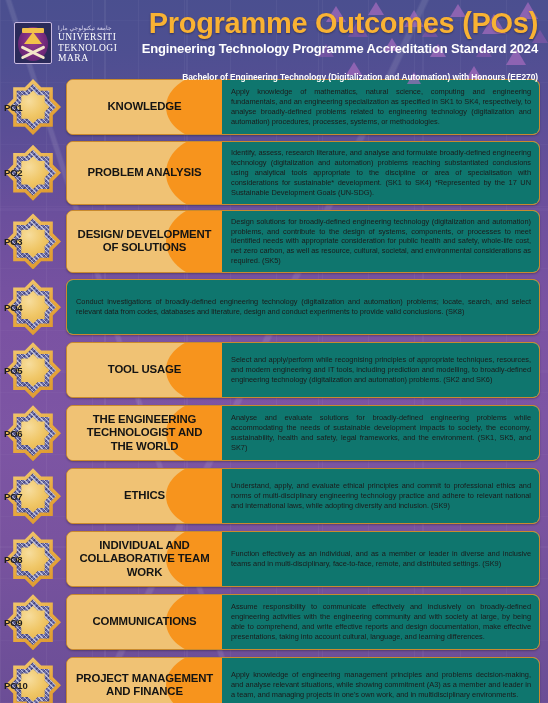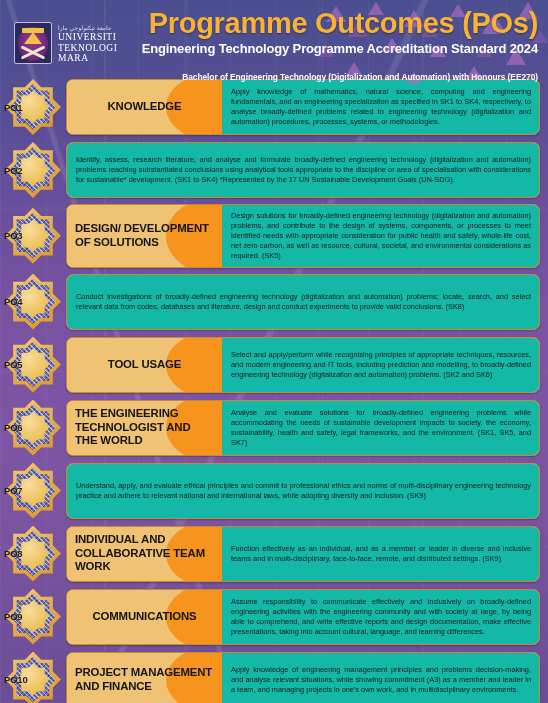--- a/index.html
+++ b/index.html
@@ -244,21 +244,21 @@
     border: 1px solid #c98a2e;
     box-shadow: 0 1px 2px rgba(0,0,0,.25);
   }
 
   .po-title {
     position: relative;
     flex: 0 0 155px;
     display: flex;
     align-items: center;
     justify-content: center;
-    text-align: left;
+    text-align: center;
     padding: 5px 8px;
     background: #f0c274;
     overflow: hidden;
   }
   
   .po-title .swoosh {
     position: absolute;
     top: -8px;
     right: -36px;
     width: 92px;
@@ -280,21 +280,21 @@
     font-size: 11.4px;
     font-weight: bold;
     color: #141414;
     line-height: 1.18;
     letter-spacing: -.15px;
     text-transform: uppercase;
   }
 
   .po-desc {
     flex: 1 1 auto;
-    background: #14b8a6;
+    background: #0f766e;
     padding: 6px 8px 6px 9px;
     display: flex;
     align-items: center;
   }
   .po-desc-text {
     font-size: 7.4px;
     line-height: 1.34;
     color: #1b1b1b;
     text-align: justify;
     text-justify: inter-word;
@@ -377,20 +377,25 @@
         </div>
       </div>
       <div class="po-row">
         <div class="badge">
           <div class="star-outer star8"></div>
           <div class="star-mid star8"></div>
           <div class="star-inner star8"></div>
           <span class="badge-label">PO2</span>
         </div>
         <div class="po-card">
+          <div class="po-title">
+            <div class="swoosh"></div>
+            <div class="swoosh2"></div>
+            <div class="po-title-text">PROBLEM ANALYSIS</div>
+          </div>
           <div class="po-desc">
             <div class="po-desc-text">Identify, assess, research literature, and analyse and formulate broadly-defined engineering technology (digitalization and automation) problems reaching substantiated conclusions using analytical tools appropriate to the discipline or area of specialisation with considerations for sustainable* development. (SK1 to SK4) *Represented by the 17 UN Sustainable Development Goals (UN-SDG).</div>
           </div>
         </div>
       </div>
       <div class="po-row">
         <div class="badge">
           <div class="star-outer star8"></div>
           <div class="star-mid star8"></div>
           <div class="star-inner star8"></div>
@@ -457,20 +462,25 @@
         </div>
       </div>
       <div class="po-row">
         <div class="badge">
           <div class="star-outer star8"></div>
           <div class="star-mid star8"></div>
           <div class="star-inner star8"></div>
           <span class="badge-label">PO7</span>
         </div>
         <div class="po-card">
+          <div class="po-title">
+            <div class="swoosh"></div>
+            <div class="swoosh2"></div>
+            <div class="po-title-text">ETHICS</div>
+          </div>
           <div class="po-desc">
             <div class="po-desc-text">Understand, apply, and evaluate ethical principles and commit to professional ethics and norms of multi-disciplinary engineering technology practice and adhere to relevant national and international laws, while adopting diversity and inclusion. (SK9)</div>
           </div>
         </div>
       </div>
       <div class="po-row">
         <div class="badge">
           <div class="star-outer star8"></div>
           <div class="star-mid star8"></div>
           <div class="star-inner star8"></div>

